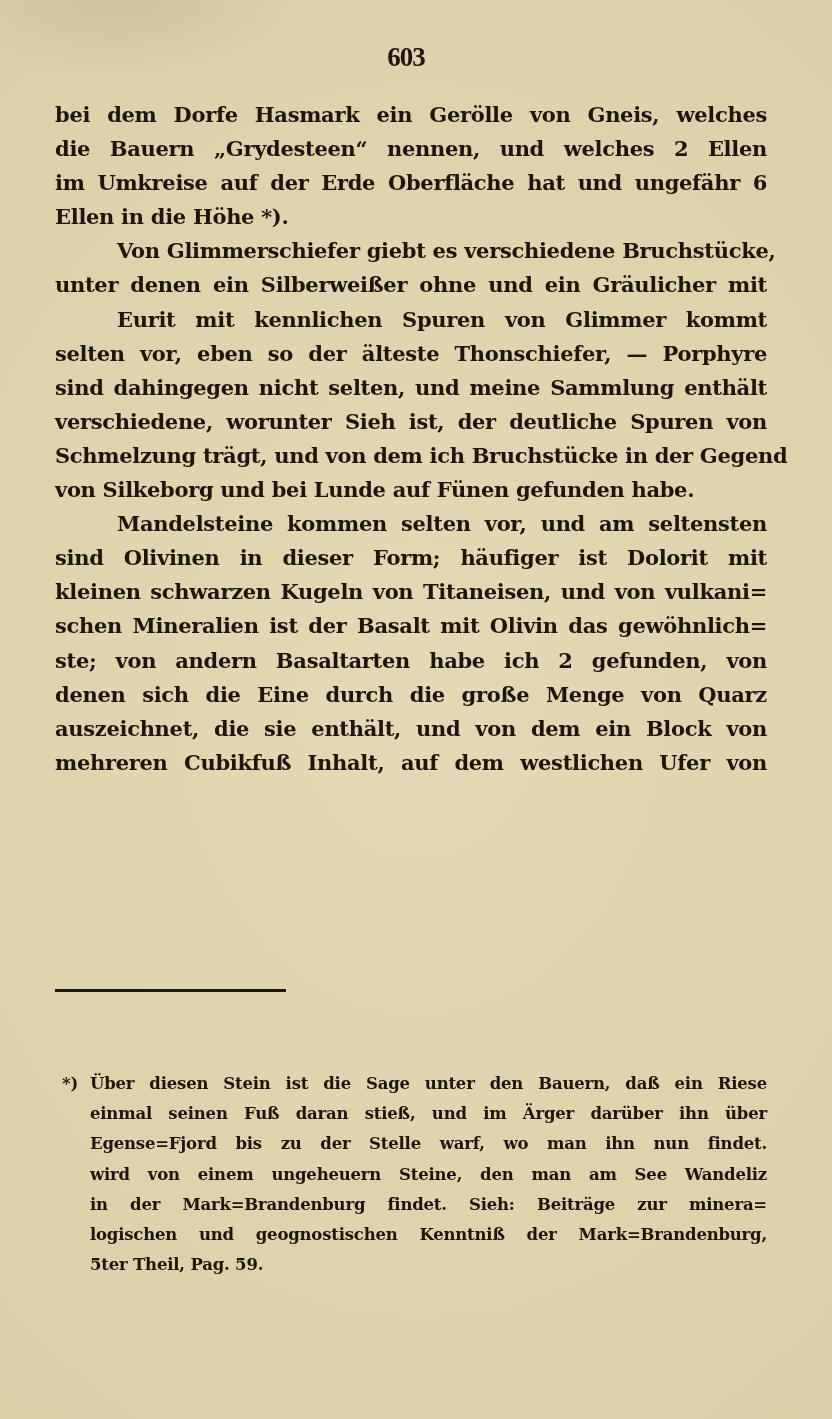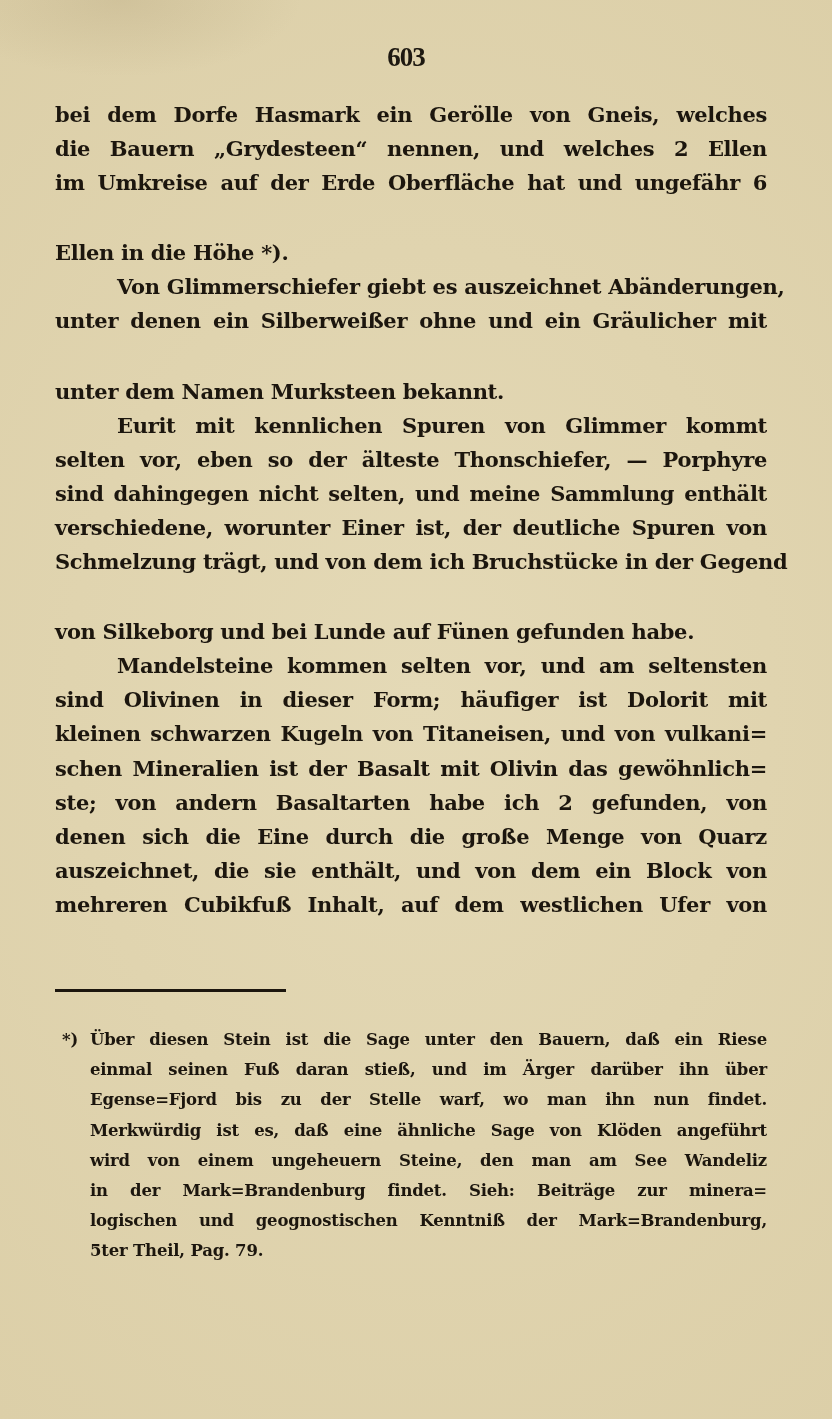--- a/index.html
+++ b/index.html
@@ -20,69 +20,67 @@
   }
   .body-text {
     position: absolute; left: 55px; top: 98px; width: 712px;
   }
   .line {
     height: 34.1px; line-height: 34.1px;
     font-size: 21px; font-weight: bold; white-space: nowrap;
     text-align: justify; text-align-last: justify;
     font-family: "DejaVu Serif", serif; letter-spacing: -0.3px;
   }
-  .line.last { text-align-last: left; margin-top: 36px; }
+  .line.last { text-align-last: left; }
   .line.indent { padding-left: 62px; }
   .footnote-rule {
     position: absolute; left: 55px; top: 989px; width: 231px; height: 3px;
     background: #1c160e;
   }
   .footnotes { position: absolute; left: 62px; top: 1025px; width: 705px; }
   .fn-line {
     height: 30.2px; line-height: 30.2px; font-size: 16.5px; font-weight: bold;
     white-space: nowrap; text-align: justify; text-align-last: justify;
     padding-left: 28px; letter-spacing: -0.2px;
   }
-  .fn-line.first { padding-left: 0; }
+  .fn-line.first { padding-left: 0; margin-top: 44px; }
   .fn-line.last { text-align-last: left; }
   .fn-marker { display: inline-block; width: 28px; text-align: left; }
 </style>
 </head>
 <body>
 
 <div class="page-number">603</div>
 
 <div class="body-text">
   <div class="line">bei dem Dorfe Hasmark ein Gerölle von Gneis, welches</div>
   <div class="line">die Bauern „Grydesteen“ nennen, und welches 2 Ellen</div>
   <div class="line">im Umkreise auf der Erde Oberfläche hat und ungefähr 6</div>
   <div class="line last">Ellen in die Höhe *).</div>
-  <div class="line indent">Von Glimmerschiefer giebt es auszeichnet Abänderungen,</div>
+  <div class="line indent">Von Glimmerschiefer giebt es verschiedene Bruchstücke,</div>
   <div class="line">unter denen ein Silberweißer ohne und ein Gräulicher mit</div>
-  <div class="line last">unter dem Namen Murksteen bekannt.</div>
   <div class="line indent">Eurit mit kennlichen Spuren von Glimmer kommt</div>
   <div class="line">selten vor, eben so der älteste Thonschiefer, — Porphyre</div>
   <div class="line">sind dahingegen nicht selten, und meine Sammlung enthält</div>
-  <div class="line">verschiedene, worunter Einer ist, der deutliche Spuren von</div>
+  <div class="line">verschiedene, worunter Sieh ist, der deutliche Spuren von</div>
   <div class="line">Schmelzung trägt, und von dem ich Bruchstücke in der Gegend</div>
   <div class="line last">von Silkeborg und bei Lunde auf Fünen gefunden habe.</div>
   <div class="line indent">Mandelsteine kommen selten vor, und am seltensten</div>
   <div class="line">sind Olivinen in dieser Form; häufiger ist Dolorit mit</div>
   <div class="line">kleinen schwarzen Kugeln von Titaneisen, und von vulkani=</div>
   <div class="line">schen Mineralien ist der Basalt mit Olivin das gewöhnlich=</div>
   <div class="line">ste; von andern Basaltarten habe ich 2 gefunden, von</div>
   <div class="line">denen sich die Eine durch die große Menge von Quarz</div>
   <div class="line">auszeichnet, die sie enthält, und von dem ein Block von</div>
   <div class="line">mehreren Cubikfuß Inhalt, auf dem westlichen Ufer von</div>
 </div>
 
 <div class="footnote-rule"></div>
 
 <div class="footnotes">
   <div class="fn-line first"><span class="fn-marker">*)</span><span>Über diesen Stein ist die Sage unter den Bauern, daß ein Riese</span></div>
   <div class="fn-line">einmal seinen Fuß daran stieß, und im Ärger darüber ihn über</div>
   <div class="fn-line">Egense=Fjord bis zu der Stelle warf, wo man ihn nun findet.</div>
-  <div class="fn-line">Merkwürdig ist es, daß eine ähnliche Sage von Klöden angeführt</div>
   <div class="fn-line">wird von einem ungeheuern Steine, den man am See Wandeliz</div>
   <div class="fn-line">in der Mark=Brandenburg findet. Sieh: Beiträge zur minera=</div>
   <div class="fn-line">logischen und geognostischen Kenntniß der Mark=Brandenburg,</div>
-  <div class="fn-line last">5ter Theil, Pag. 79.</div>
+  <div class="fn-line last">5ter Theil, Pag. 59.</div>
 </div>
 
 </body></html>

